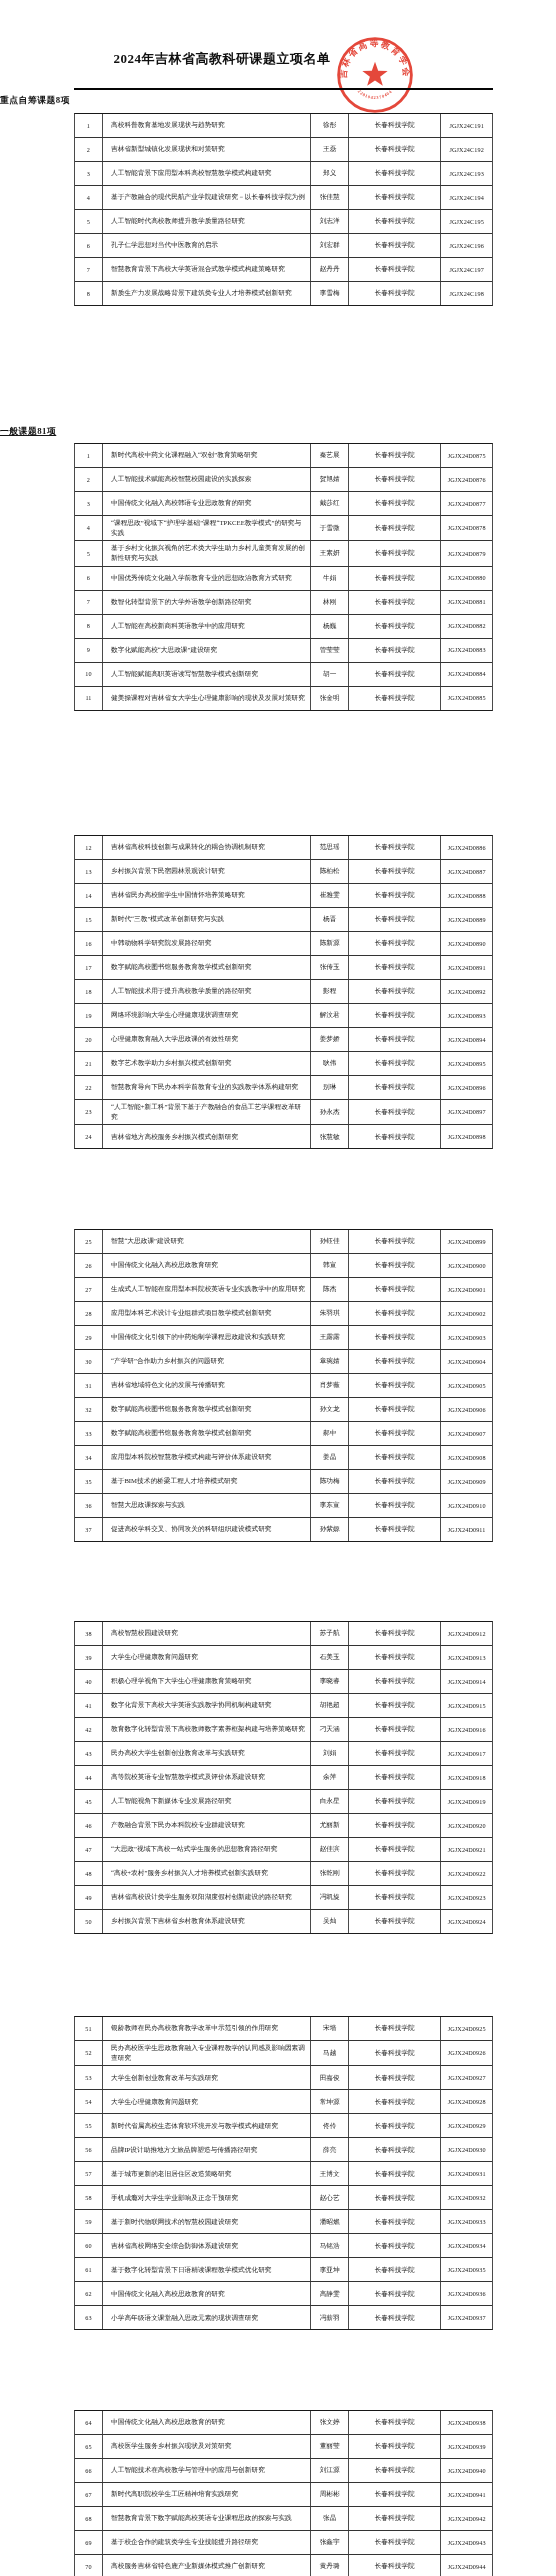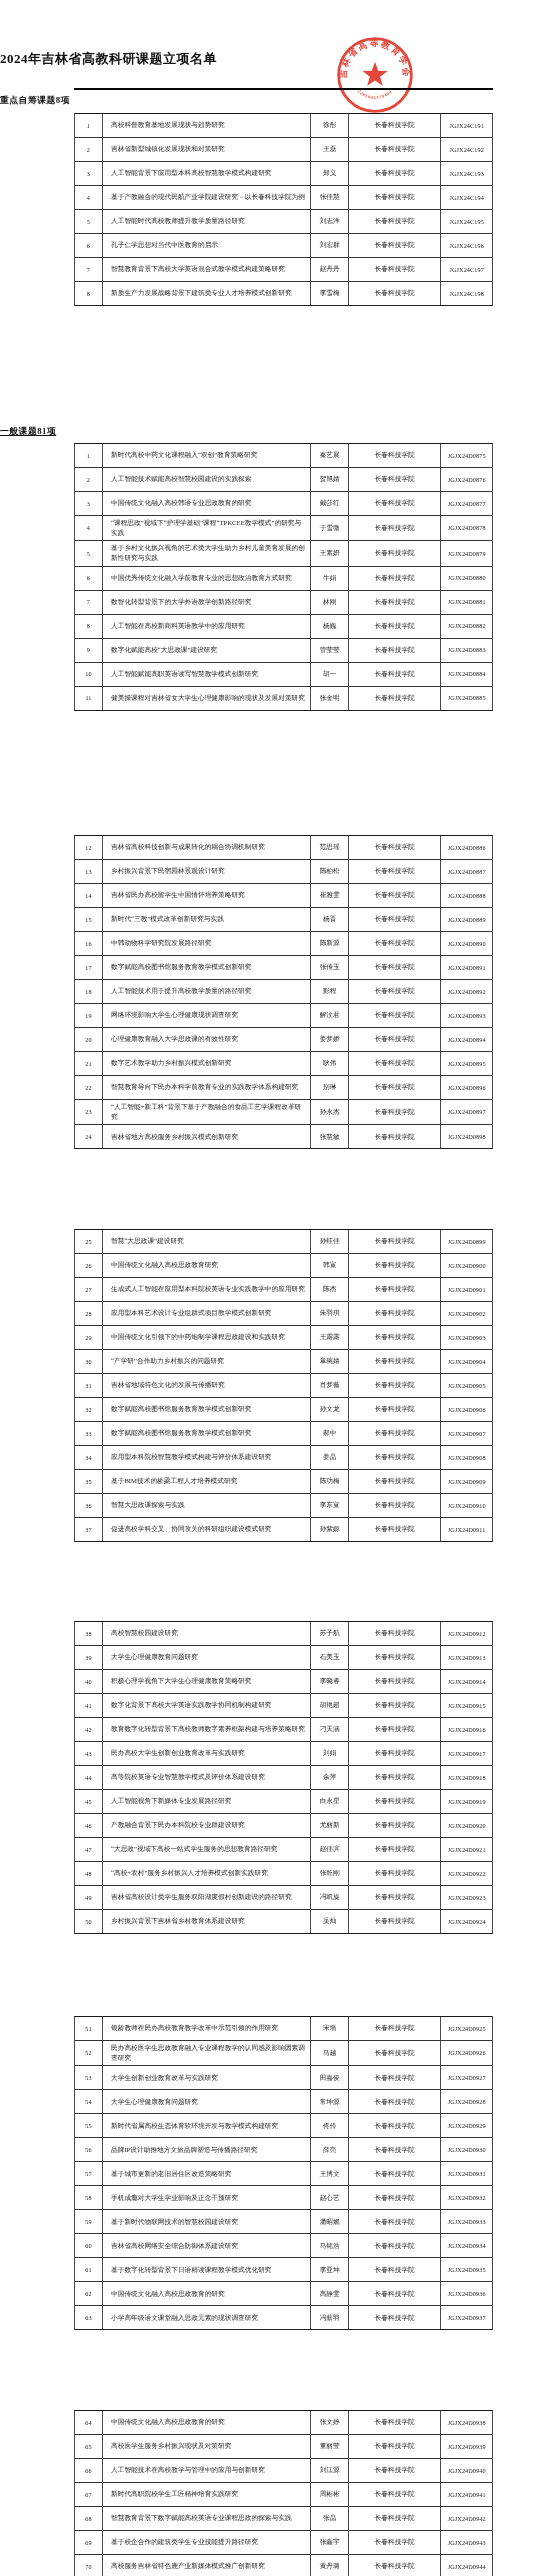--- a/index.html
+++ b/index.html
@@ -1,21 +1,21 @@
 <!DOCTYPE html>
 <html style="font-size:8.2px"><head>
 <meta charset="utf-8">
 <style>
   html,body{margin:0;padding:0;}
   body{
     width:556px;height:3149px;position:relative;background:#ffffff;
     font-family:"Liberation Serif","DejaVu Serif",serif;color:#1c1c1c;
   }
   .doc-title{
-    position:absolute;top:50px;left:0;width:444px;text-align:left;
+    position:absolute;top:50px;left:0;width:444px;text-align:center;
     font-size:13px;font-weight:bold;letter-spacing:0.5px;color:#101010;
   }
   .rule{
     position:absolute;left:74px;top:88px;width:419px;height:2.1px;background:#050505;
   }
   .section-heading{
     position:absolute;left:0;width:444px;text-align:left;
     font-size:8.8px;font-weight:bold;color:#151515;letter-spacing:0.5px;
   }
   #heading-key{top:95px;}

